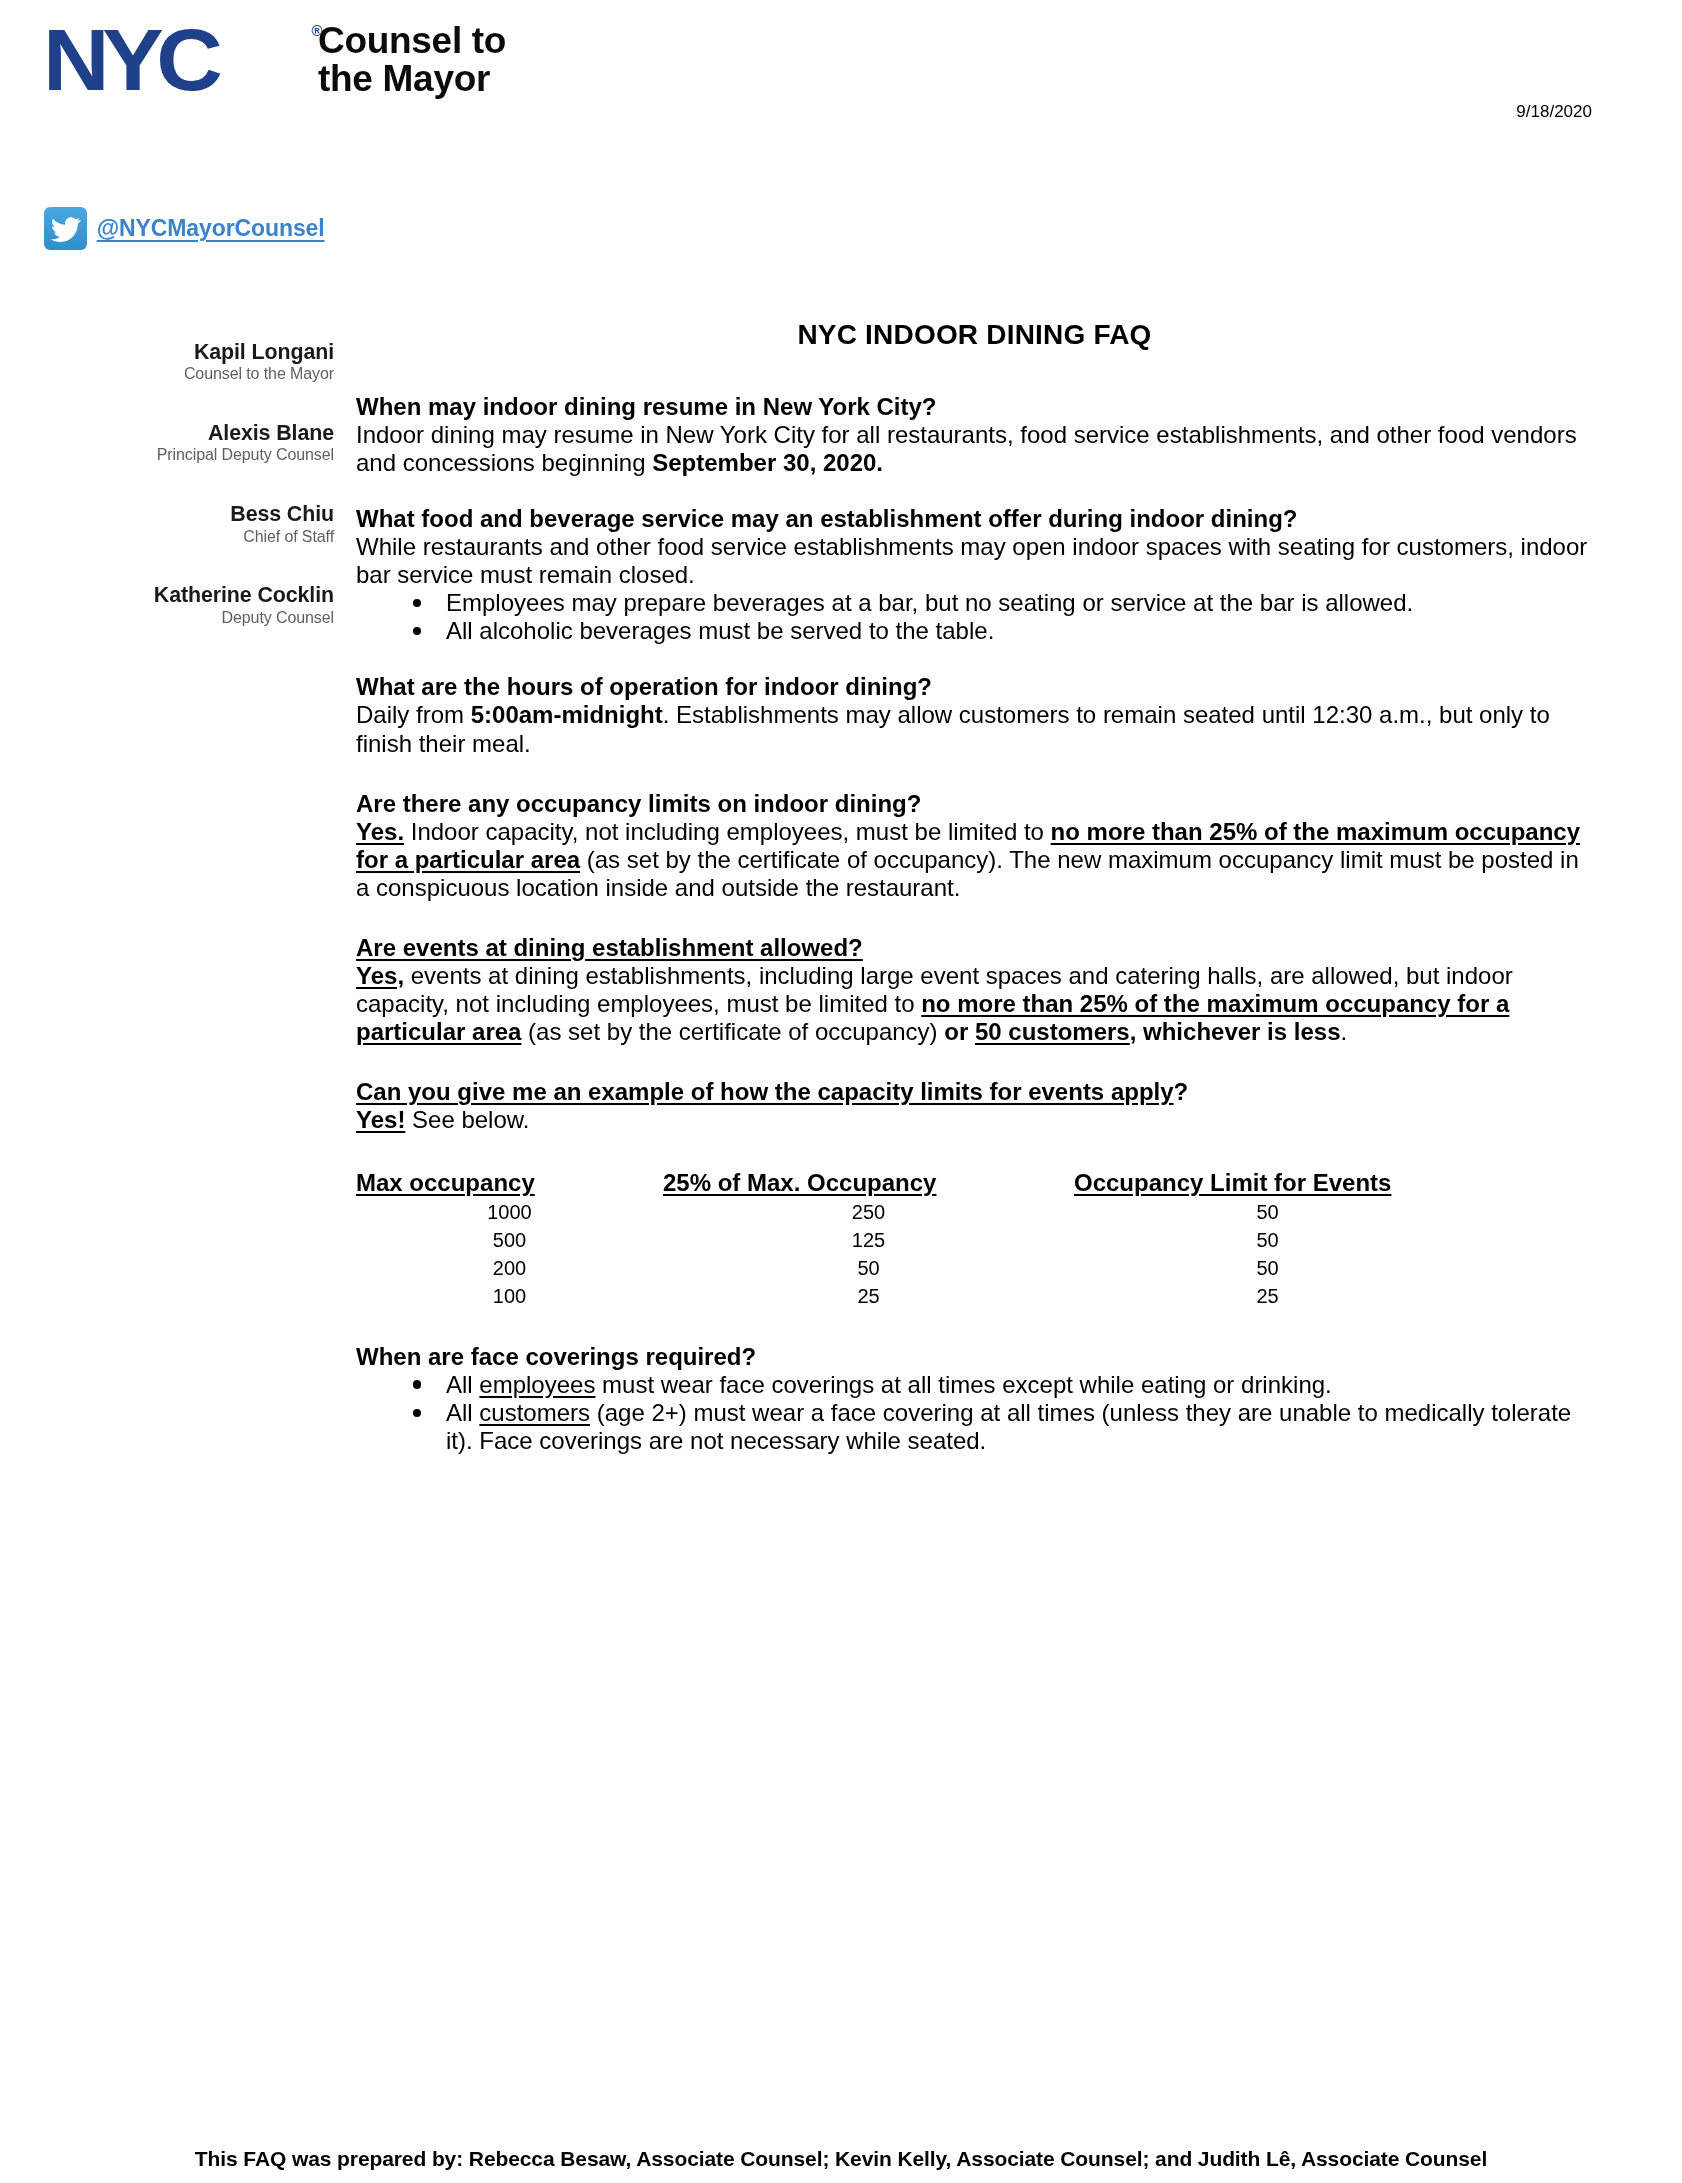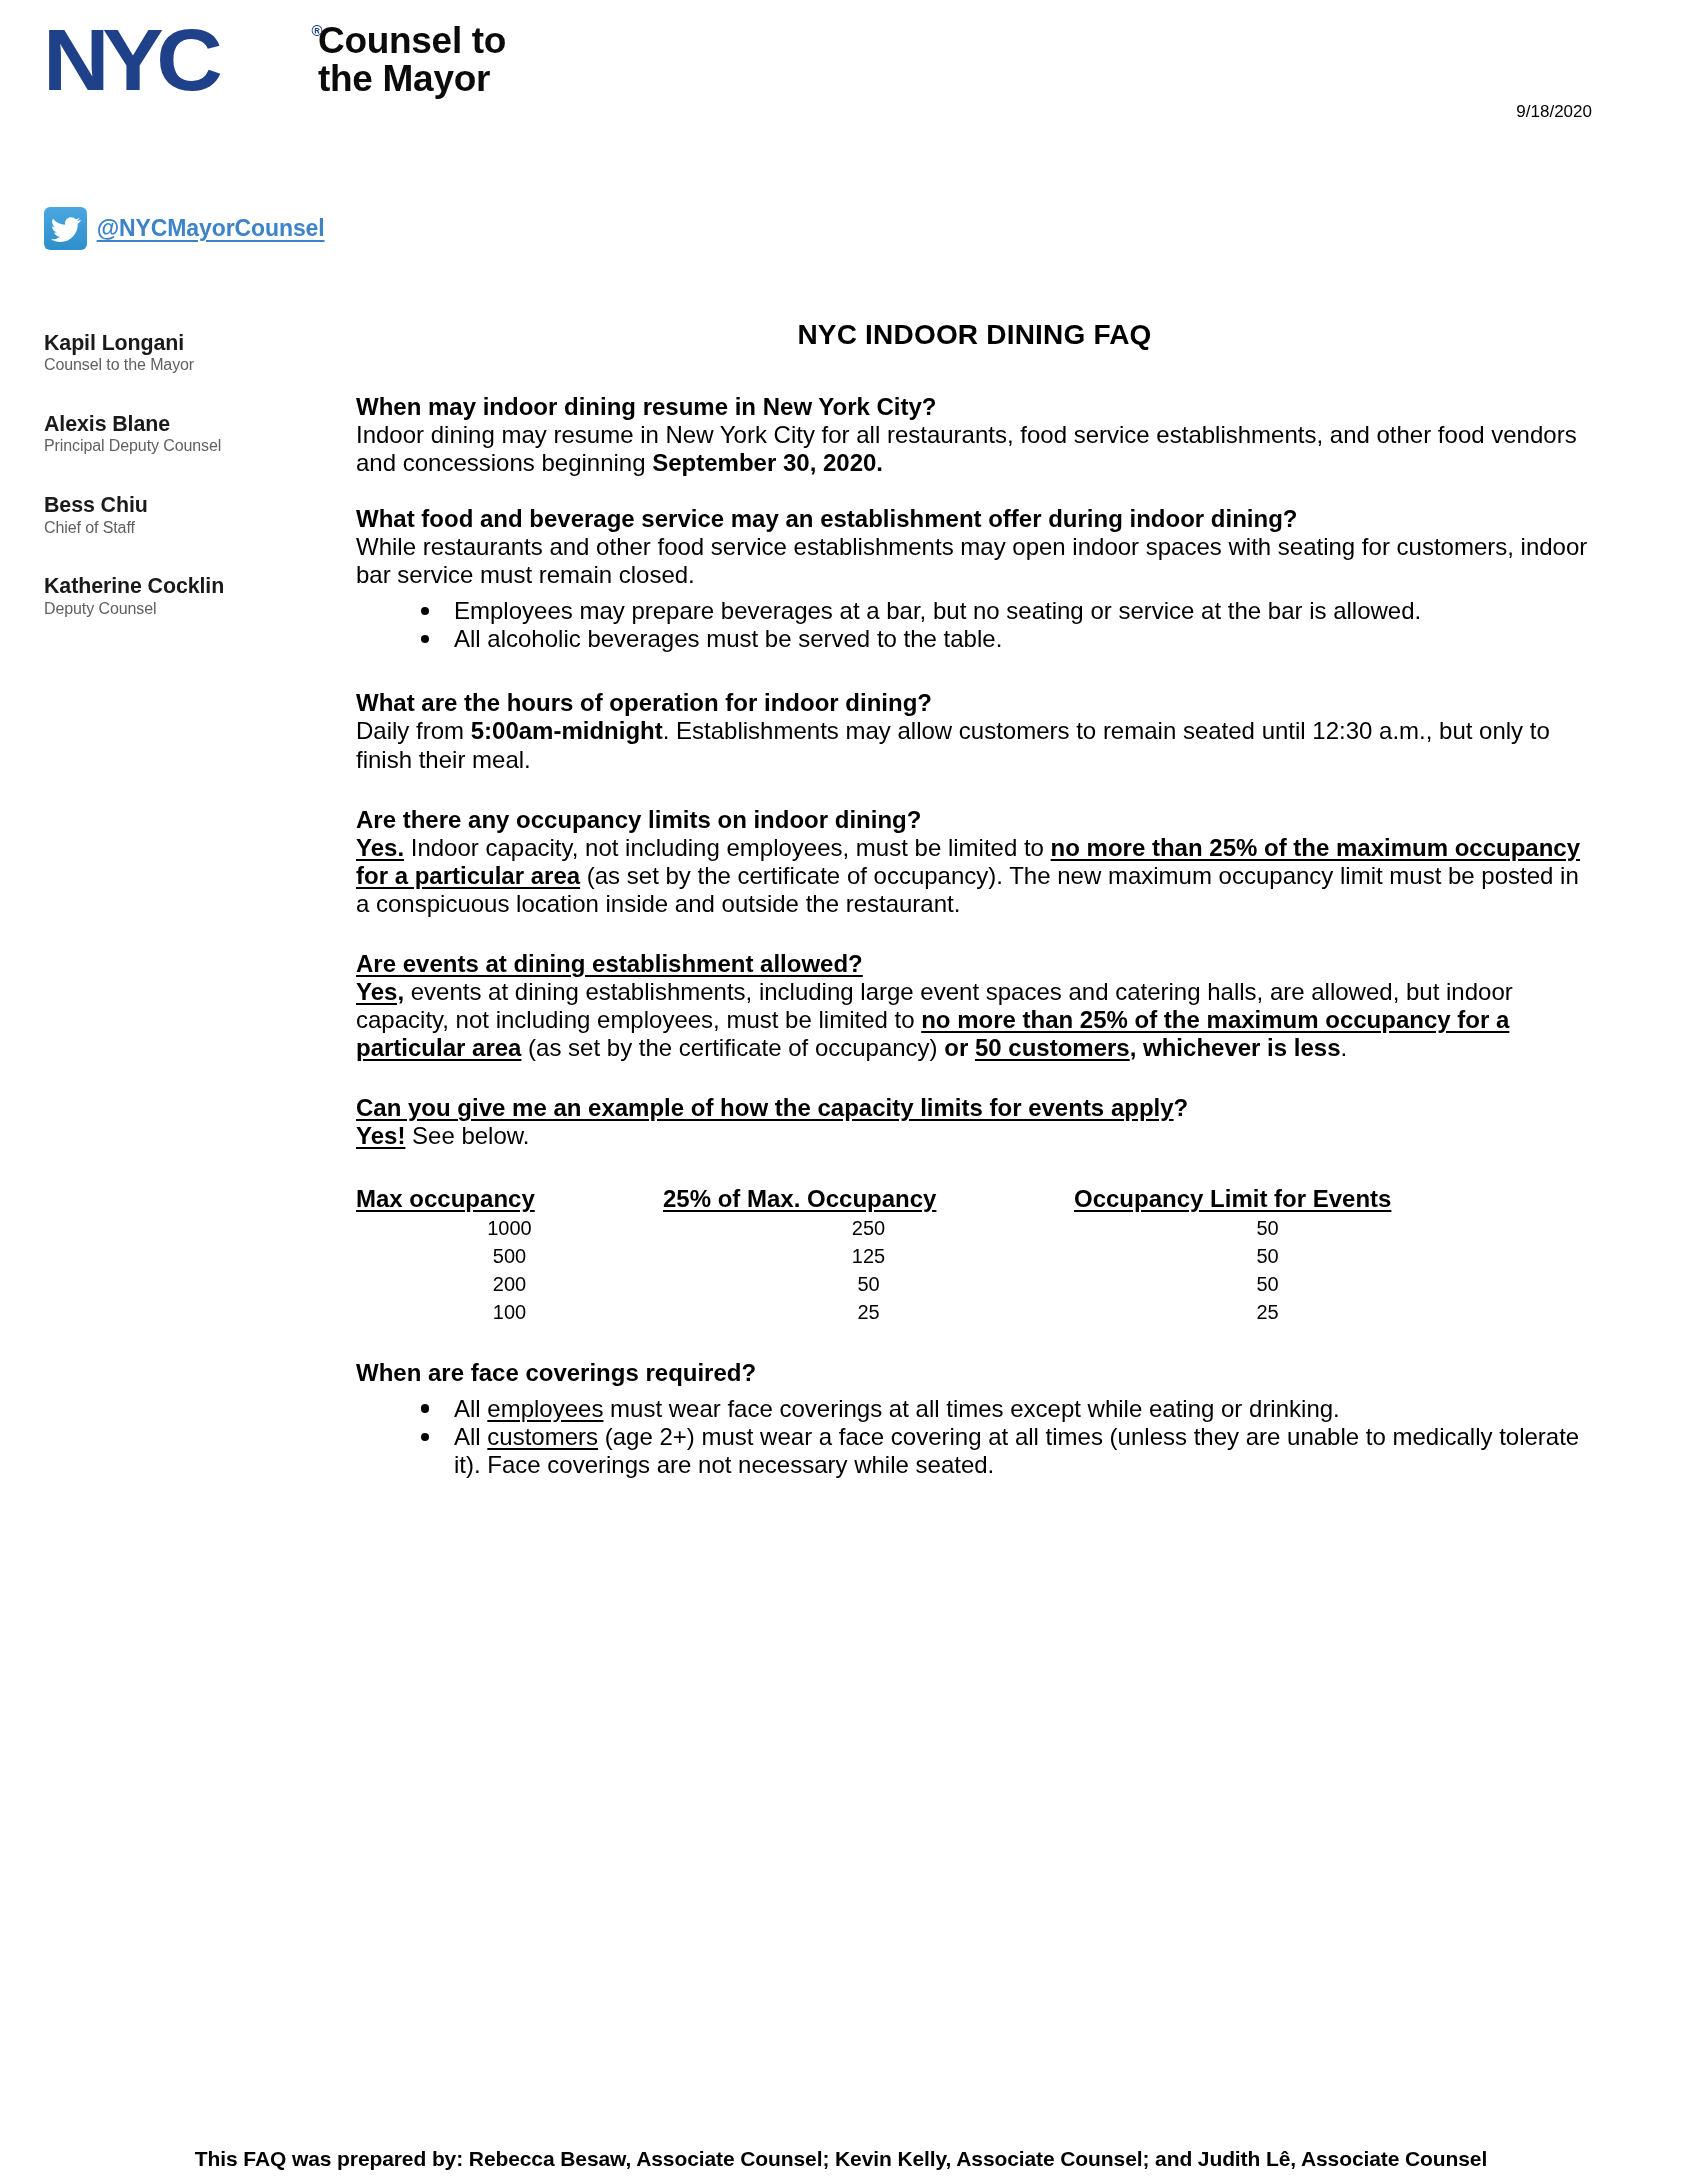--- a/index.html
+++ b/index.html
@@ -99,22 +99,23 @@
     color: #3c83c7;
     text-decoration: underline;
     text-underline-offset: 3.5px;
     letter-spacing: -0.1px;
   }
 
   
   .sidebar {
     position: absolute;
     left: 44px;
-    top: 331px;
+    top: 340px;
     width: 290px;
+    text-align: right;
   }
   .person { margin-bottom: 37px; }
   .person:last-child { margin-bottom: 0; }
   .person-name {
     font-size: 21.4px;
     font-weight: bold;
     color: #1a1a1a;
     line-height: 1.18;
     letter-spacing: -0.1px;
   }
@@ -150,21 +151,21 @@
   .gap { height: 28px; }
   .gap-lg { height: 32px; }
   p.a {
     margin: 0;
   }
   b { font-weight: bold; }
   u { text-decoration: underline; text-underline-offset: 2.8px; }
   .bu { font-weight: bold; text-decoration: underline; text-underline-offset: 2.8px; }
 
   ul.bullets {
-    margin: 8px;
+    margin: 0;
     padding: 0;
     list-style: none;
   }
   ul.bullets li {
     position: relative;
     padding-left: 90px;
     margin: 0;
   }
   ul.bullets li .dot {
     position: absolute;

